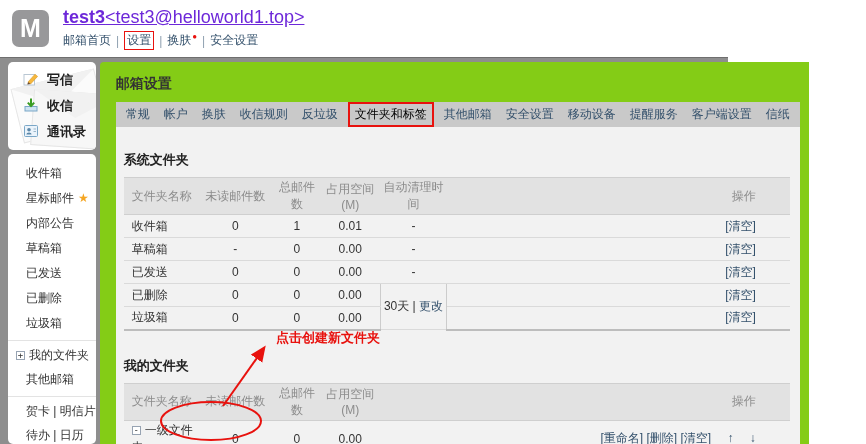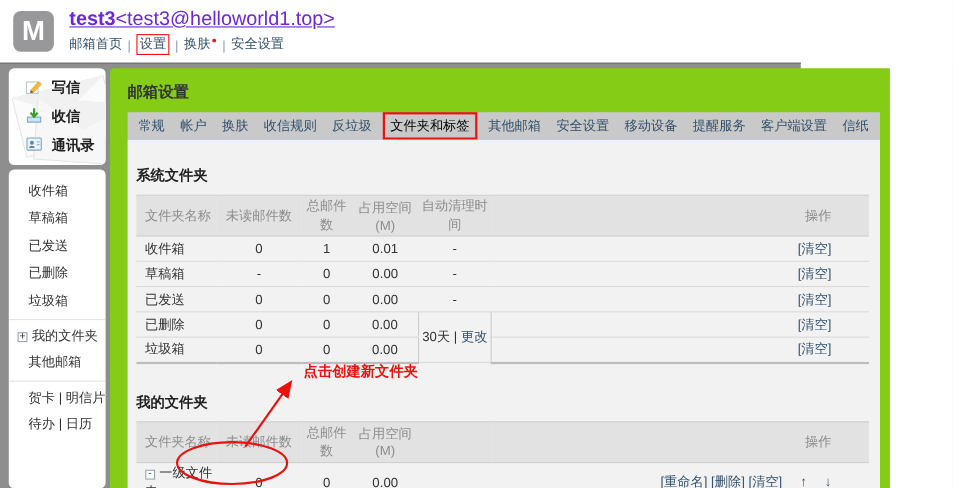--- a/index.html
+++ b/index.html
@@ -134,20 +134,22 @@
             <path d="M10.5 6 H13 M10.5 8.5 H13" stroke="#9bb6c9" stroke-width="1"></path>
           </svg>
         </span>
         <span>通讯录</span>
       </div>
     </div>
 
     <div class="side-box folders-box">
       <ul class="side-list">
         <li>收件箱</li>
+        <li><span>星标邮件</span><span class="star">★</span></li>
+        <li>内部公告</li>
         <li>草稿箱</li>
         <li>已发送</li>
         <li>已删除</li>
         <li>垃圾箱</li>
         <li class="sep-above" style="padding-left:8px;"><span class="tree">+</span><span>我的文件夹</span></li>
         <li>其他邮箱</li>
         <li class="sep-above">贺卡 | 明信片</li>
         <li>待办 | 日历</li>
 
       </ul>

